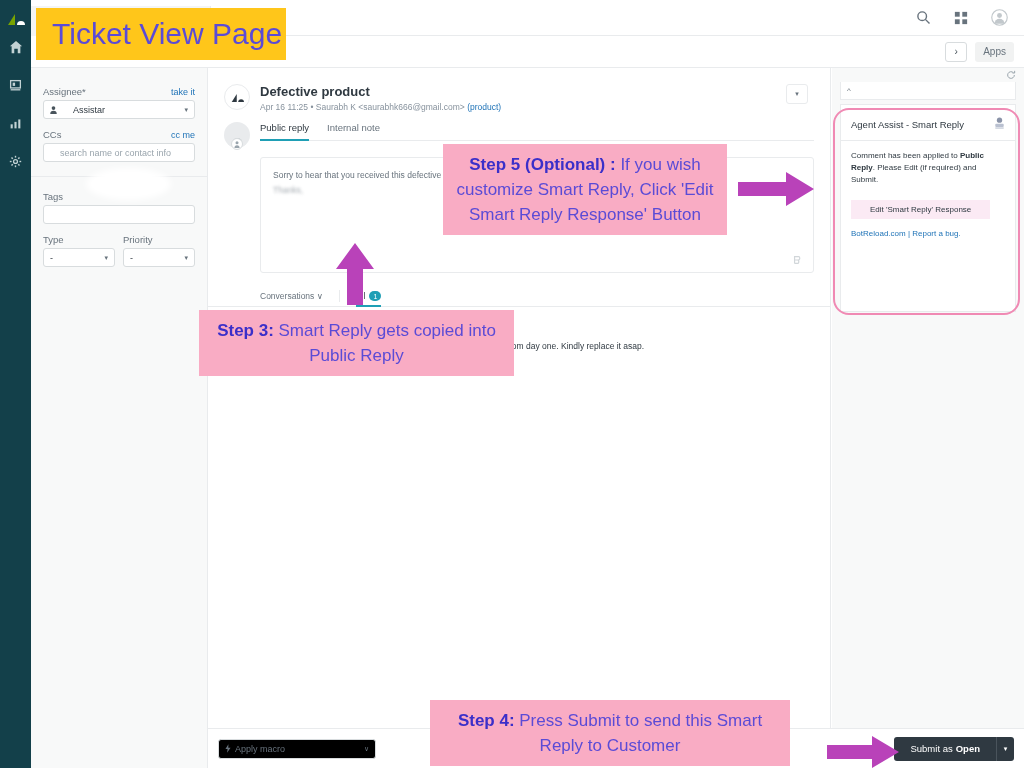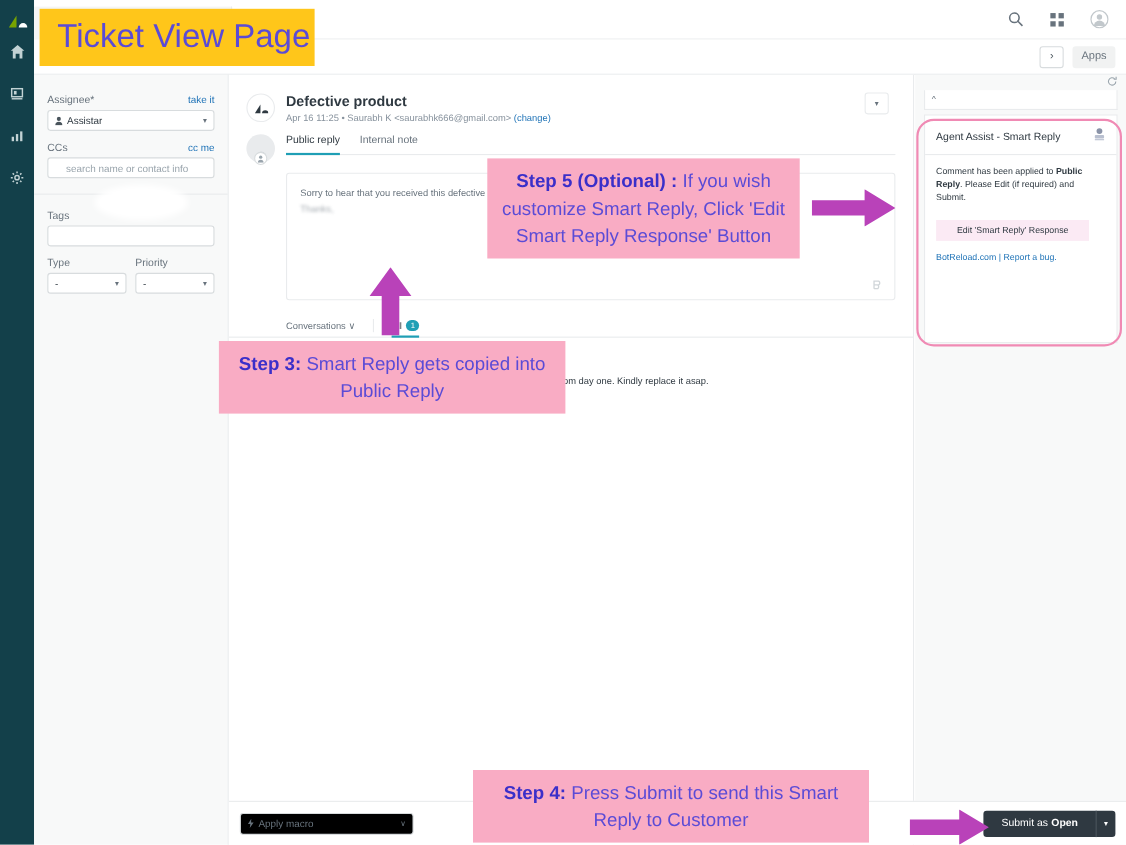--- a/index.html
+++ b/index.html
@@ -64,40 +64,40 @@
   }
   .fieldrow { margin-bottom: 10px; }
   .fieldhead { display: flex; justify-content: space-between; align-items: baseline; margin-bottom: 3px; }
   .flabel { font-size: 9.5px; color: #68737d; }
   .flink { font-size: 9px; color: #1f73b7; cursor: pointer; }
   .fselect {
     height: 19px; background: #fff; border: 1px solid #d8dcde; border-radius: 3px;
     display: flex; align-items: center; padding: 0 6px; font-size: 9px; color: #2f3941;
     justify-content: space-between; cursor: pointer;
   }
-  .fselect .lhs { display: flex; align-items: center; gap: 4px; overflow: hidden; white-space: nowrap; text-align: center; }
+  .fselect .lhs { display: flex; align-items: center; gap: 16px; overflow: hidden; white-space: nowrap; text-align: center; }
   .finput {
     height: 19px; background: #fff; border: 1px solid #d8dcde; border-radius: 3px;
     display: flex; align-items: center; padding: 0 16px; font-size: 9px; color: #9aa5ad; cursor: text;
   }
   .fdivider { border-top: 1px solid #e9ebed; margin: 14px -12px 14px -12px; }
   .two-col { display: flex; gap: 8px; }
   .two-col > div { flex: 1; }
   .caret { font-size: 7px; color: #68737d; }
   .blur-blob {
     position: absolute; left: 55px; top: 100px; width: 85px; height: 32px;
     background: #ffffff; border-radius: 50%; filter: blur(3px);
   }
 
   
   .mainpane {
     position: absolute; left: 208px; top: 68px; width: 623px; height: 700px;
     background: #ffffff; border-right: 1px solid #e9ebed;
   }
-  .ticket-head { padding: 16px 16px 10px 16px; display: flex; gap: 10px; position: relative; align-items: center; }
+  .ticket-head { padding: 16px 16px 10px 16px; display: flex; gap: 10px; position: relative; }
   .ticket-avatar {
     width: 26px; height: 26px; border-radius: 50%; border: 1px solid #e9ebed; background: #fff;
     display: flex; align-items: center; justify-content: center; flex: none;
   }
   .ticket-title { font-size: 13px; font-weight: bold; color: #2f3941; }
   .ticket-meta { font-size: 8.5px; color: #87929d; margin-top: 3px; }
   .ticket-meta .chg { color: #1f73b7; cursor: pointer; }
   .headbtn {
     position: absolute; right: 22px; top: 16px; width: 22px; height: 20px;
     border: 1px solid #e9ebed; border-radius: 3px; background: #fff;
@@ -375,21 +375,21 @@
           <path d="M1 15 L8 4 L8 15 Z" fill="#2f3941"></path>
           <path d="M10 15 a4 4 0 0 1 8 0 Z" fill="#2f3941"></path>
         </svg>
       </div>
       <div>
         <div class="ticket-title">Defective product</div>
         <div class="ticket-meta">
           <span>Apr 16 11:25</span>
           <span>•</span>
           <span>Saurabh K &lt;saurabhk666@gmail.com&gt;</span>
-          <span class="chg">(change)</span>
+          <span class="chg">(product)</span>
         </div>
       </div>
       <div class="headbtn">
         <span class="caret">▾</span>
       </div>
     </div>
 
     <div class="composer">
       <div class="comp-avatar">
         <div class="av-circle">

